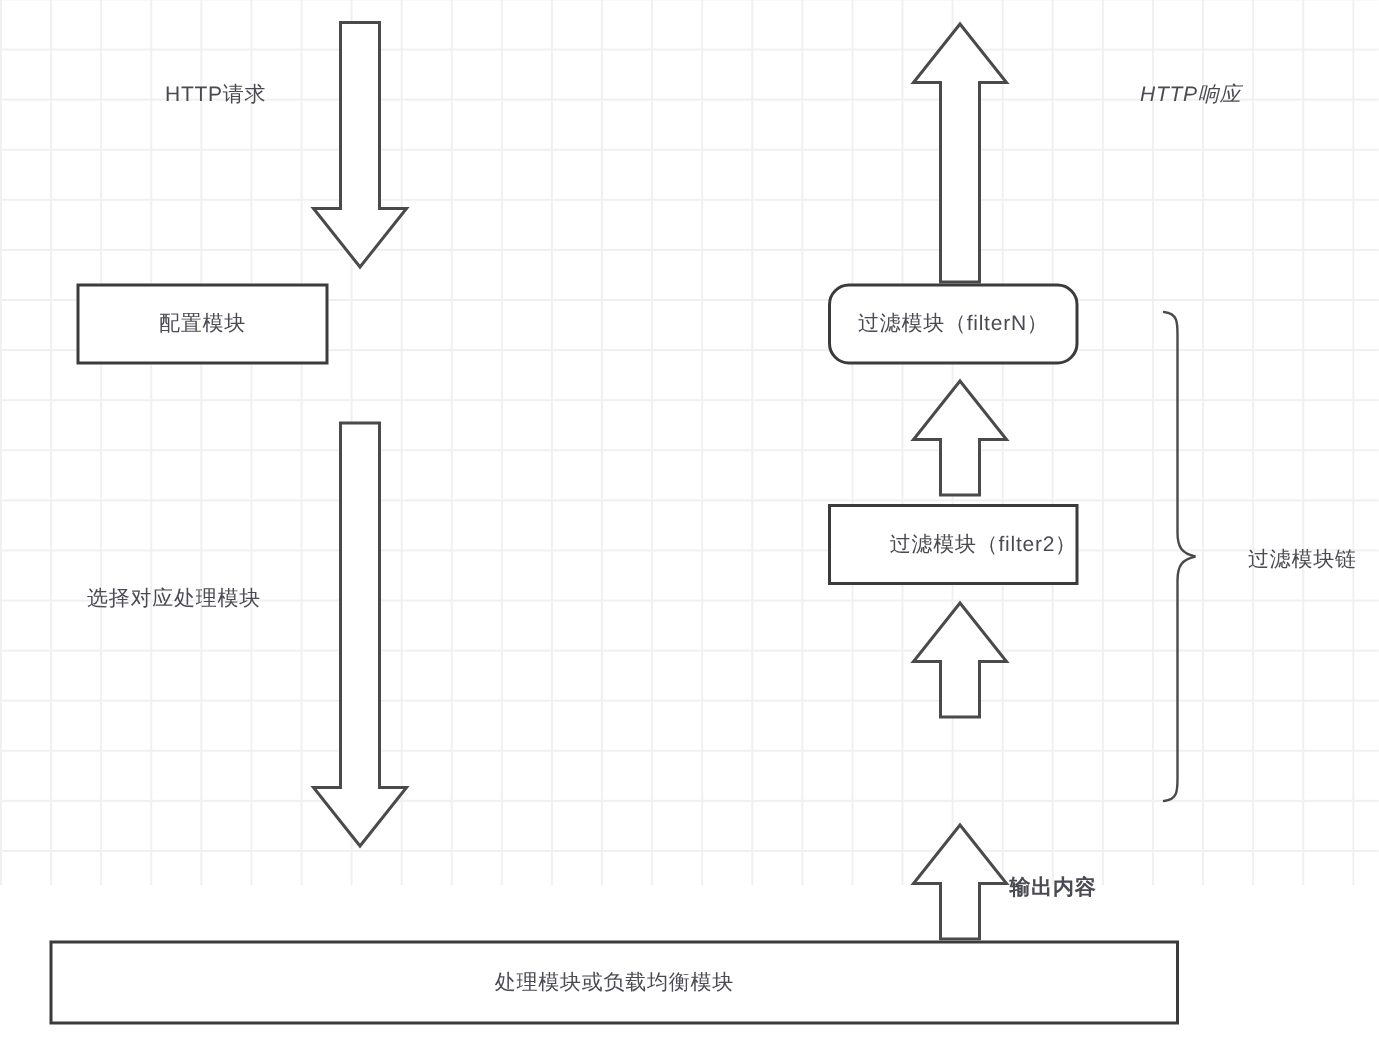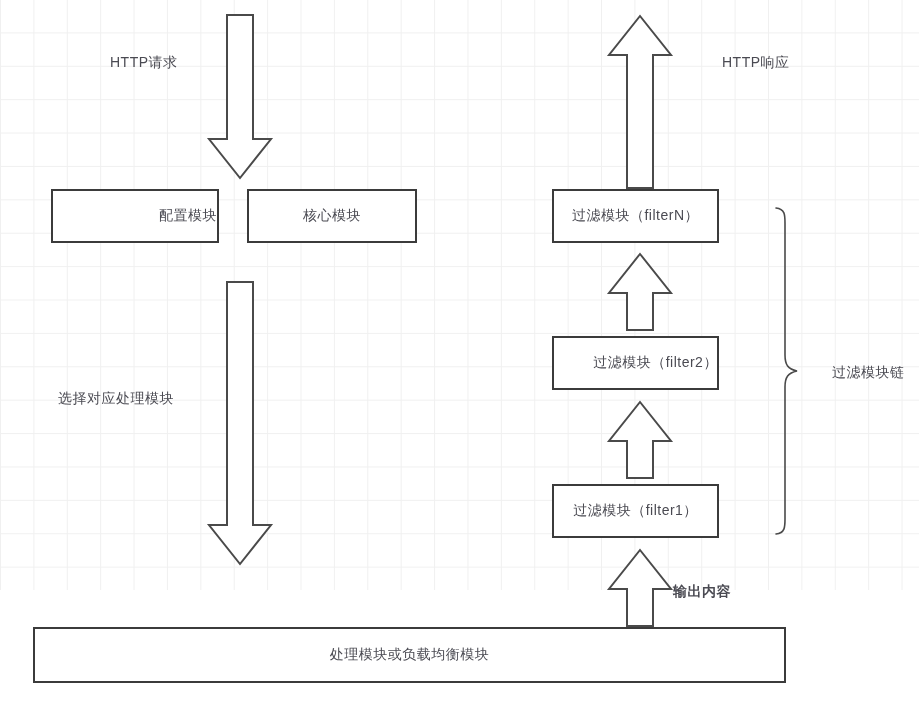--- a/index.html
+++ b/index.html
@@ -69,21 +69,21 @@
     stroke-linecap: round;
   }
 </style>
 </head>
 <body>
 
 <div id="canvas">
 
   <div class="flabel" style="left:110px; top:54px;">HTTP请求</div>
 
-  <div class="flabel" style="left:722px; top:54px;">HTTP响应</div>
+  <div class="flabel" style="left:760px; top:54px;font-style:italic;">HTTP响应</div>
 
   <div class="flabel" style="left:58px; top:390px;">选择对应处理模块</div>
 
   <div class="flabel" style="left:673px; top:583px;font-weight:bold;">输出内容</div>
 
   <div class="flabel" style="left:832px; top:364px;">过滤模块链</div>
 
   <svg class="arrow-svg" style="left:207px; top:14px;" width="66" height="166" viewBox="0 0 66 166">
     <polygon class="arrow-shape" points="20,1 46,1 46,125 64,125 33,164 2,125 20,125"></polygon>
   </svg>
@@ -105,37 +105,31 @@
   </svg>
 
   <svg class="arrow-svg" style="left:607px; top:548px;" width="66" height="80" viewBox="0 0 66 80">
     <polygon class="arrow-shape" points="33,2 64,41 46,41 46,78 20,78 20,41 2,41"></polygon>
   </svg>
 
   <svg class="brace-svg" style="left:772px; top:205px;" width="34" height="332" viewBox="0 0 34 332">
     <path class="brace-path" d="M 4 3 C 13 4 13 10 13 18 L 13 150 C 13 160 16 164 25 166 C 16 168 13 172 13 182 L 13 314 C 13 322 13 328 4 329"></path>
   </svg>
 
-  <div class="node" style="left:51px; top:189px; width:168px; height:54px;justify-content:flex-end;">
+  <div class="node" style="left:51px; top:189px; width:168px; height:54px;">
     <span class="node-label">配置模块</span>
   </div>
 
-  <div class="node" style="left:247px; top:189px; width:170px; height:54px;">
-    <span class="node-label">核心模块</span>
-  </div>
 
-  <div class="node" style="left:552px; top:189px; width:167px; height:54px;">
+  <div class="node" style="left:552px; top:189px; width:167px; height:54px;border-radius:14px;">
     <span class="node-label">过滤模块（filterN）</span>
   </div>
 
   <div class="node" style="left:552px; top:336px; width:167px; height:54px;padding-left:40px;">
     <span class="node-label">过滤模块（filter2）</span>
   </div>
 
-  <div class="node" style="left:552px; top:484px; width:167px; height:54px;">
-    <span class="node-label">过滤模块（filter1）</span>
-  </div>
 
   <div class="node" style="left:33px; top:627px; width:753px; height:56px;font-family:Liberation Serif, serif;">
     <span class="node-label">处理模块或负载均衡模块</span>
   </div>
 
 </div>
 
 </body></html>

